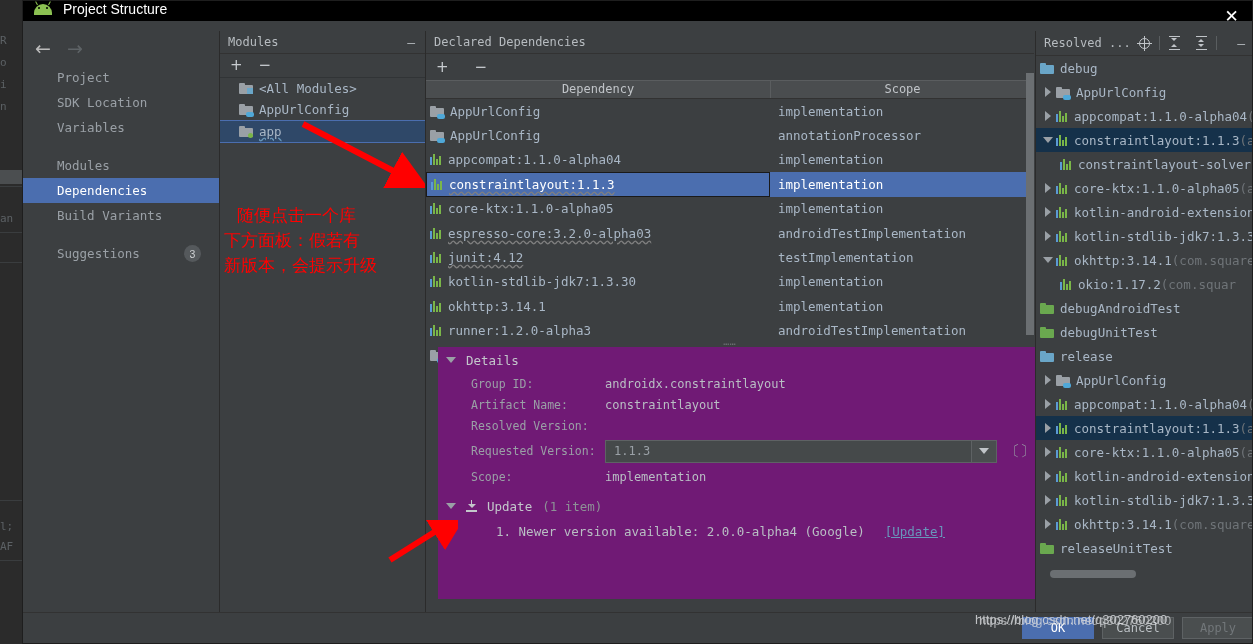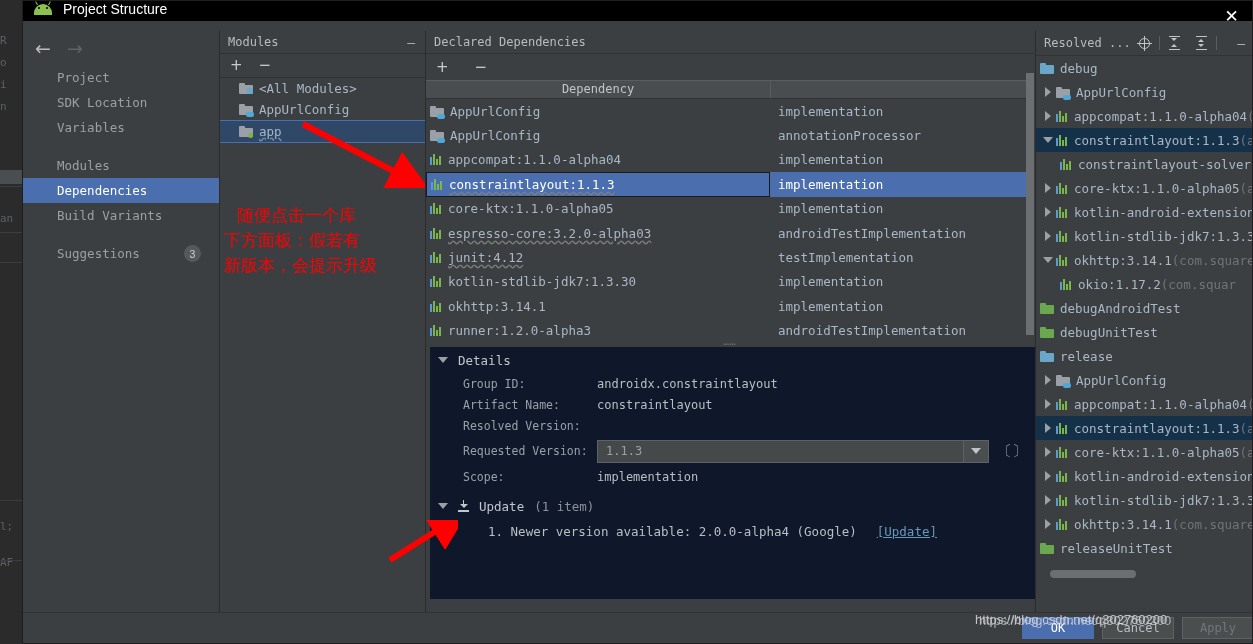--- a/index.html
+++ b/index.html
@@ -167,21 +167,21 @@
   .dep-row.selected .c2{background:#4b6eaf;color:#ffffff;height:24.4px;display:flex;align-items:center;}
   .wavy{text-decoration:underline;text-decoration-style:wavy;text-decoration-color:#808080;text-underline-offset:2px;}
   #dep-splitter{
     position:absolute;left:0;top:0;width:608px;height:6px;
     display:flex;align-items:center;justify-content:center;
     color:#6e7275;font-size:9px;letter-spacing:1px;
   }
 
   
   #details{
-    position:absolute;left:4px;top:0;width:608px;background:#0f172a;
+    position:absolute;left:12px;top:0;width:608px;background:#701a75;
   }
   .sect-head{display:flex;align-items:center;gap:10px;padding-left:8px;height:26px;}
   .tri{width:0;height:0;border-left:5px solid transparent;border-right:5px solid transparent;border-top:6px solid #9aa0a6;cursor:pointer;}
   .sect-title{color:#c3c7cb;font-size:12.5px;}
   .det-row{display:flex;height:21px;align-items:center;padding-left:33px;}
   .det-label{width:134px;color:#9aa0a6;font-size:11.5px;}
   .det-value{color:#b9bfc4;font-size:12px;}
   #req-ver-row{height:30px;align-items:center;}
   #req-ver-field{
     width:392px;height:23px;background:#45494a;border:1px solid #5e6264;
@@ -282,21 +282,21 @@
   <div class="bgtxt" style="top:56px;">o</div>
   <div class="bgtxt" style="top:78px;">i</div>
   <div class="bgtxt" style="top:100px;">n</div>
   <div class="bgsel" style="top:170px;"></div>
   <div class="bgline" style="top:186px;"></div>
   <div class="bgtxt" style="top:212px;">an</div>
   <div class="bgline" style="top:232px;"></div>
   <div class="bgline" style="top:262px;"></div>
   <div class="bgline" style="top:500px;"></div>
   <div class="bgtxt" style="top:520px;">l;</div>
-  <div class="bgtxt" style="top:540px;margin-top:16px;">AF</div>
+  <div class="bgtxt" style="top:540px;">AF</div>
   <div class="bgline" style="top:560px;"></div>
 </div>
 
 <div id="dialog">
 
   <div id="titlebar">
     <div id="title-icon">
       <div class="antL"></div>
         <div class="antR"></div>
       <div class="head"></div>
@@ -380,20 +380,21 @@
   <div id="declared">
     <div class="panel-head">
       <span>Declared Dependencies</span>
     </div>
     <div id="dep-toolbar">
       <span class="tb-btn">+</span>
       <span class="tb-btn">−</span>
     </div>
     <div id="dep-table-head">
       <div class="c1">Dependency</div>
+      <div class="c2">Scope</div>
     </div>
 
     <div id="dep-rows">
 
       <div class="dep-row">
         <div class="c1">
             <span class="fold mod">
               <span class="t"></span>
               <span class="b"></span>
               <span class="jar"></span>

